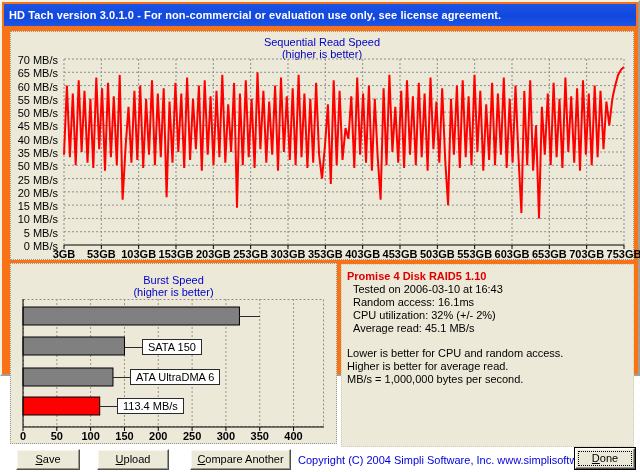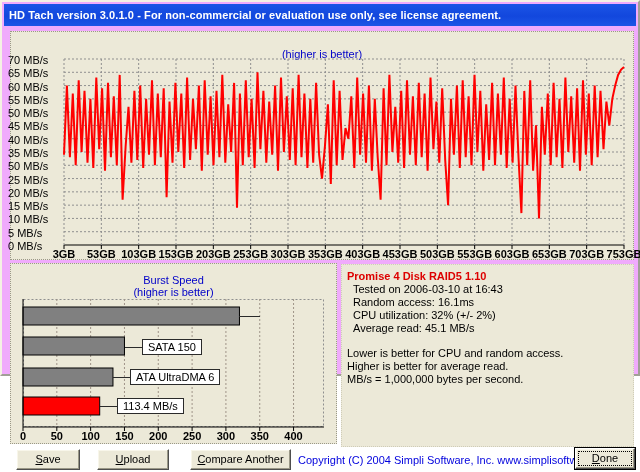--- a/index.html
+++ b/index.html
@@ -1,41 +1,41 @@
 <!DOCTYPE html>
 <html><head>
 <meta charset="utf-8">
 <style>
   * { margin:0; padding:0; box-sizing:border-box; }
   html,body { width:640px; height:472px; overflow:hidden; }
   body { font-family:"Liberation Sans", sans-serif; font-size:11px; color:#000; }
 
   .win {
     position:relative; width:640px; height:376px;
-    background:#f0abfc;
+    background:#f97316;
     border:2px outset #f5f2e4;
   }
 
   
   .titlebar {
     position:absolute; left:2px; top:2px; right:2px; height:22px;
     background:linear-gradient(180deg,#1c55e6 0%,#1247dd 55%,#1c55e6 100%);
     color:#fff; font-weight:bold;
     display:flex; align-items:center; padding-left:5px;
     letter-spacing:.1px;
   }
 
   
   .panel { position:absolute; background:#ECE9D8; border:1px dotted #9a9887; }
   .panel-light { position:absolute; background:#ECE9D8; border:1px dotted #cfccb8; }
 
   .chart-title { position:absolute; width:100%; text-align:center; color:#0000c8; }
 
   
-  .ylab { position:absolute; width:50px; text-align:left; font-size:11px; }
+  .ylab { position:absolute; width:50px; text-align:right; font-size:11px; }
   .xlab { position:absolute; width:44px; text-align:center; font-size:11px;font-weight:bold; }
 
   svg { position:absolute; overflow:visible; }
 
   
   .bar-label {
     position:absolute; background:#ffffff; border:1px solid #2a2a2a;
     padding:1px 5px; font-size:11px; white-space:nowrap;
   }
   .connector { position:absolute; height:0; border-top:1px solid #2a2a2a; }
@@ -64,20 +64,21 @@
 </head>
 <body>
 
 <div class="win">
 
   <div class="titlebar">
     <span>HD Tach version 3.0.1.0  - For non-commercial or evaluation use only, see license agreement.</span>
   </div>
 
   <div class="panel" style="left:8px; top:29px; width:624px; height:229px;">
+    <div class="chart-title" style="top:4px; font-weight:normal;">Sequential Read Speed</div>
     <div class="chart-title" style="top:16px;">(higher is better)</div>
   </div>
 
   <svg id="seq-svg" style="left:62px; top:57px;" width="560" height="186">
       <line x1="0" y1="0" x2="560" y2="0" stroke="#8f8f8f" stroke-width="1" stroke-dasharray="2,2"></line>
       <line x1="0" y1="13.285714285714286" x2="560" y2="13.285714285714286" stroke="#8f8f8f" stroke-width="1" stroke-dasharray="2,2"></line>
       <line x1="0" y1="26.571428571428573" x2="560" y2="26.571428571428573" stroke="#8f8f8f" stroke-width="1" stroke-dasharray="2,2"></line>
       <line x1="0" y1="39.857142857142854" x2="560" y2="39.857142857142854" stroke="#8f8f8f" stroke-width="1" stroke-dasharray="2,2"></line>
       <line x1="0" y1="53.142857142857146" x2="560" y2="53.142857142857146" stroke="#8f8f8f" stroke-width="1" stroke-dasharray="2,2"></line>
       <line x1="0" y1="66.42857142857143" x2="560" y2="66.42857142857143" stroke="#8f8f8f" stroke-width="1" stroke-dasharray="2,2"></line>

